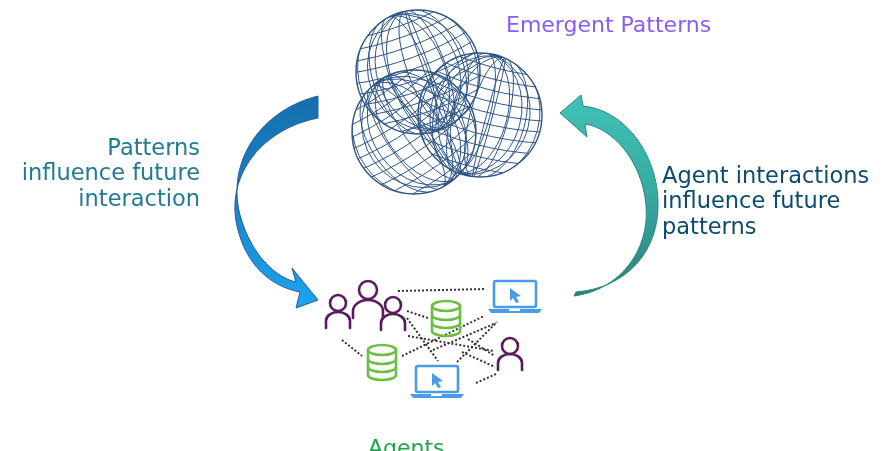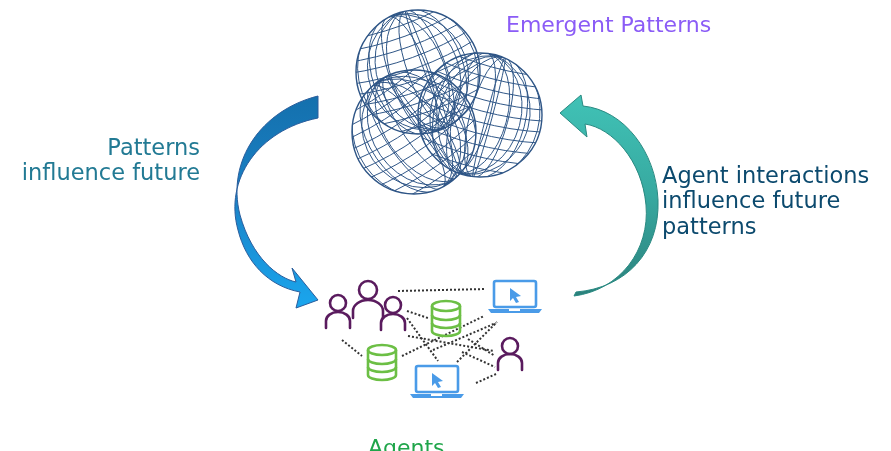--- a/index.html
+++ b/index.html
@@ -174,20 +174,21 @@
     <circle cx="510" cy="346" r="8"></circle>
     <path d="M498 370 V363 a12 9 0 0 1 24 0 V370"></path>
   </g>
 </svg>
 
 <div class="label" id="title-emergent">Emergent Patterns</div>
 
 <div class="label" id="label-left">
   <div>Patterns</div>
   <div>influence future</div>
+  <div>interaction</div>
 </div>
 
 <div class="label" id="label-right">
   <div>Agent interactions</div>
   <div>influence future</div>
   <div>patterns</div>
 </div>
 
 <div class="label" id="label-agents">Agents</div>
 

